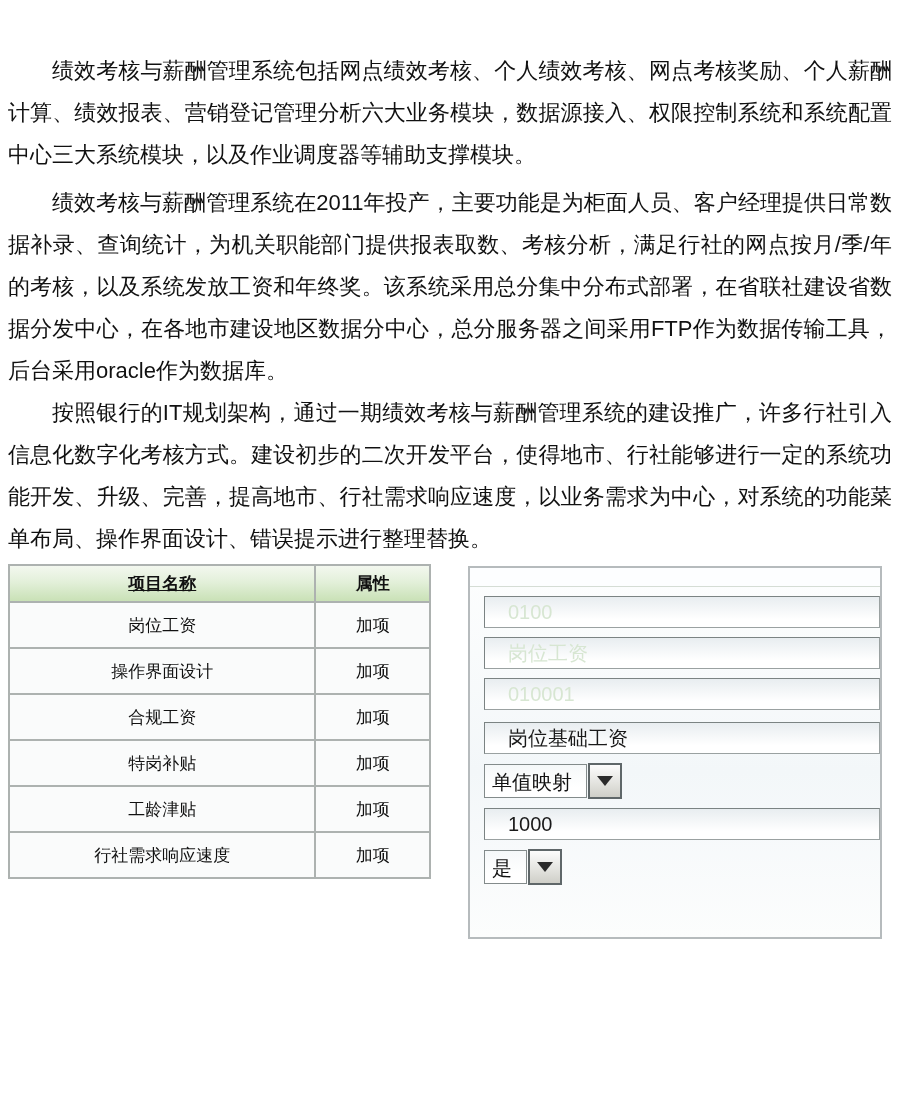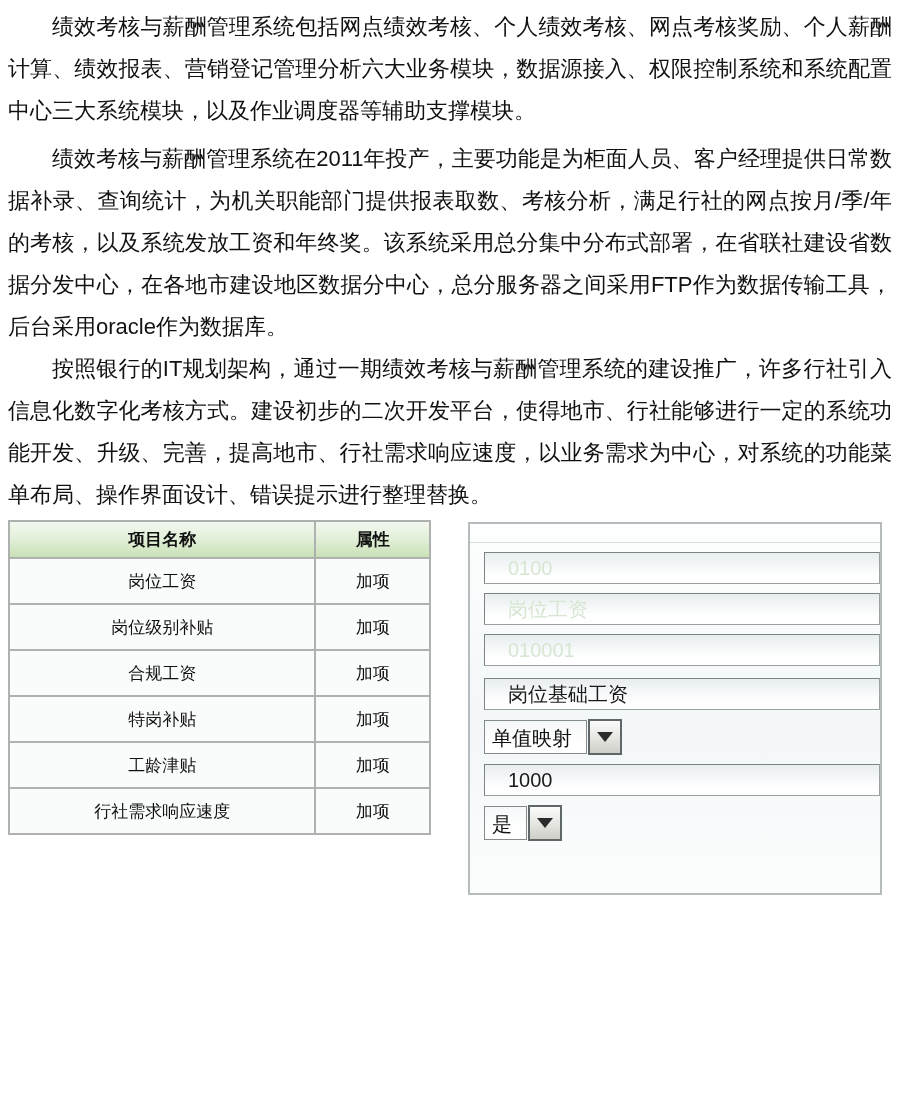--- a/index.html
+++ b/index.html
@@ -4,21 +4,21 @@
 <style>
   * { box-sizing: border-box; }
   html, body { margin: 0; padding: 0; }
   body {
     width: 900px; height: 1099px;
     background: #ffffff;
     font-family: "Liberation Sans", "DejaVu Sans", sans-serif;
     color: #1a1a1a;
     overflow: hidden;
   }
-  .doc { padding: 6px 8px 0 8px; }
+  .doc { padding: 6px 8px 0 8px; margin-top: 44px; }
 
   
   .para {
     margin: 0;
     font-size: 22px;
     line-height: 42px;
     text-align: justify;
     text-indent: 2em;
     color: #111111;
   }
@@ -39,21 +39,21 @@
     font-size: 17px;
     text-align: center;
     color: #111111;
   }
   .ptable th {
     height: 37px;
     font-weight: bold;
     background: linear-gradient(#f3f8ef, #e3f0da 45%, #c9e1b6);
   }
   .ptable td { height: 46px; font-weight: normal; background: #fafbfb; }
-  .ptable .col-name { width: 308px; }
+  .ptable .col-name { width: 308px; text-decoration: underline; }
   .ptable .col-attr { width: 115px; }
 
   
   .panel {
     position: absolute; left: 460px; top: 2px;
     width: 414px; height: 373px;
     border: 2px solid #b6bbbd;
     background: linear-gradient(#fdfefe, #f3f7f9 55%, #fcfdfd);
   }
   .panel-strip {
@@ -122,21 +122,21 @@
           <th class="col-name">项目名称</th>
           <th class="col-attr">属性</th>
         </tr>
       </thead>
       <tbody>
         <tr>
           <td>岗位工资</td>
           <td>加项</td>
         </tr>
         <tr>
-          <td>岗位级别补贴</td>
+          <td>操作界面设计</td>
           <td>加项</td>
         </tr>
         <tr>
           <td>合规工资</td>
           <td>加项</td>
         </tr>
         <tr>
           <td>特岗补贴</td>
           <td>加项</td>
         </tr>

